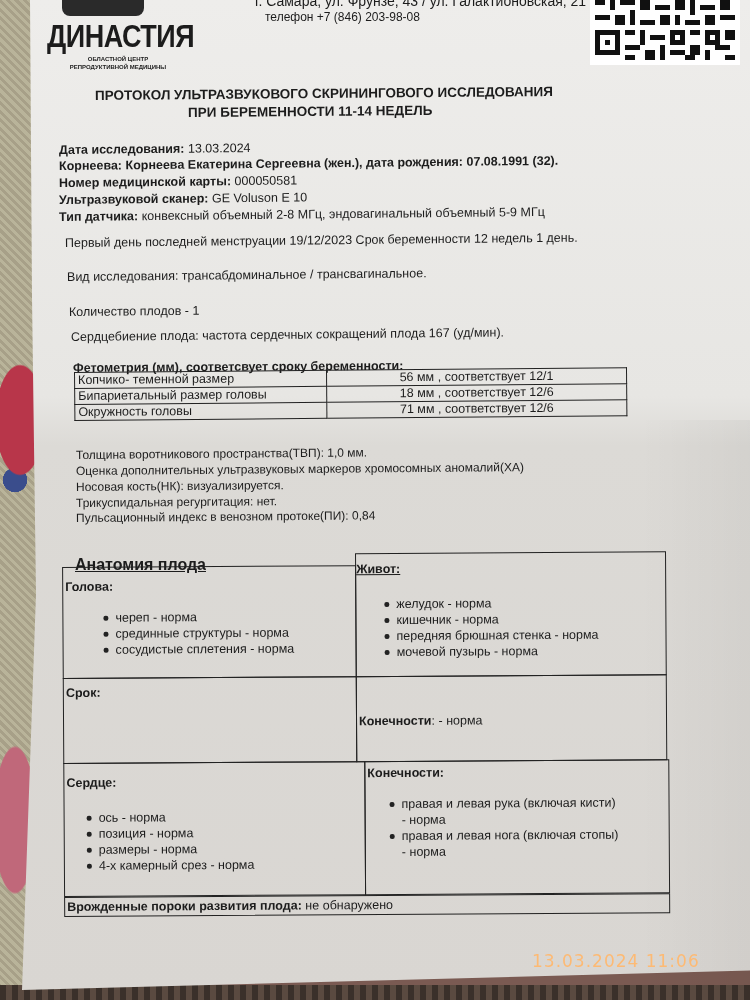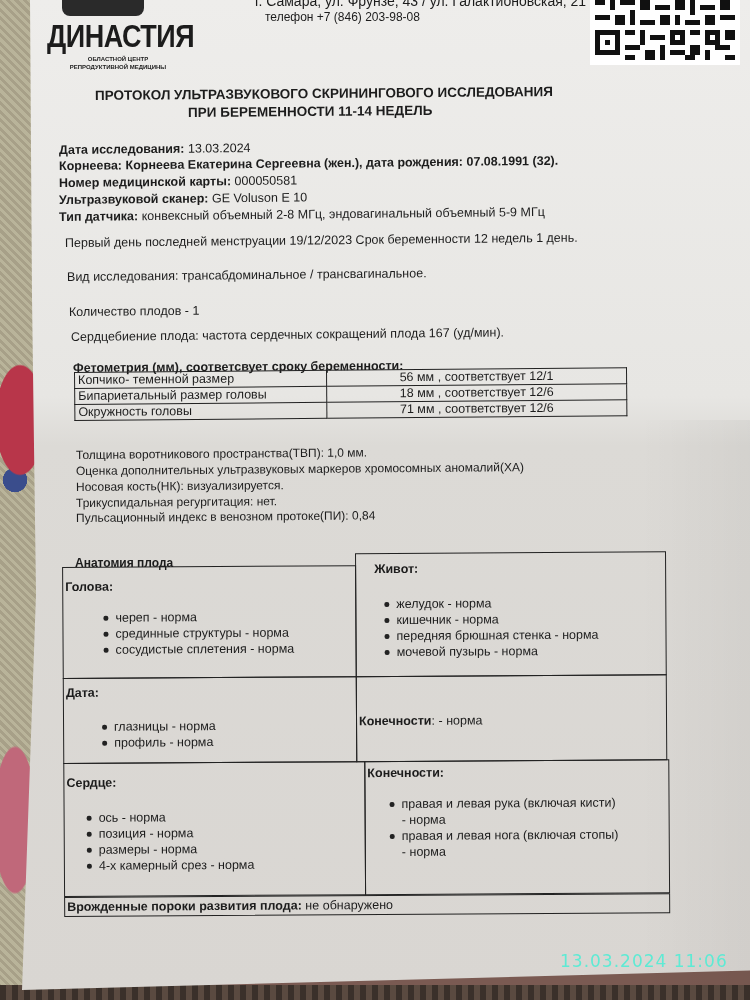--- a/index.html
+++ b/index.html
@@ -25,31 +25,31 @@
   .title{left:95px;top:88px;font-size:13.5px;font-weight:bold;transform:rotate(-0.5deg);transform-origin:left;}
   .title2{left:188px;top:105px;font-size:13.5px;font-weight:bold;transform:rotate(-0.5deg);transform-origin:left;}
   .info{left:59px;font-size:12.5px;transform:rotate(-0.6deg);transform-origin:left;}
   .info b{font-weight:bold;}
   .line{font-size:12.5px;transform:rotate(-0.6deg);transform-origin:left;}
   .feto-title{left:73px;top:361px;font-size:12.5px;font-weight:bold;transform:rotate(-0.4deg);transform-origin:left;}
   table.feto{position:absolute;left:74px;top:372px;width:553px;border-collapse:collapse;transform:rotate(-0.5deg);transform-origin:left top;font-size:12.5px;}
   table.feto td{border:1.5px solid #222;padding:0 3px;height:15px;line-height:15px;}
   table.feto td.v{text-align:center;}
   .params{left:76px;font-size:12px;transform:rotate(-0.5deg);transform-origin:left;}
-  .anat-title{left:75px;top:556px;font-size:12px;font-weight:bold;}
+  .anat-title{left:75px;top:556px;font-size:16px;font-weight:bold;text-decoration:underline;}
   .anat{position:absolute;left:62px;top:553px;width:605px;height:366px;transform:rotate(-0.35deg);transform-origin:left top;}
   .cell{position:absolute;border:1.3px solid #222;box-sizing:border-box;font-size:12.5px;}
   .cell .h{position:absolute;font-weight:bold;}
   .cell ul{list-style:none;margin:0;padding:0;position:absolute;}
   .cell li{position:relative;padding-left:14px;line-height:16px;}
   .cell li::before{content:"";position:absolute;left:2px;top:6px;width:4.5px;height:4.5px;border-radius:50%;background:#222;}
   .cell li .cont{display:block;padding-left:0;}
   .defects{position:absolute;left:0;top:344px;width:580px;font-size:12.5px;border:1.3px solid #222;border-top:1.3px solid #222;height:20px;line-height:18px;padding-left:2px;box-sizing:border-box;}
   .fold{position:absolute;left:640px;top:420px;width:110px;height:570px;background:linear-gradient(90deg,rgba(0,0,0,0) 0,rgba(0,0,0,0.04) 100%);}
-  .stamp{position:absolute;left:560px;top:951px;font-size:17px;color:#5eead4;letter-spacing:1px;font-family:"DejaVu Sans",sans-serif;}
+  .stamp{position:absolute;left:532px;top:951px;font-size:17px;color:#fdba74;letter-spacing:1px;font-family:"DejaVu Sans",sans-serif;}
 </style>
 </head>
 <body>
 
 <div class="fabric"></div>
 <div class="fabric-bottom"></div>
 <div class="paper"></div>
 <div class="fold"></div>
 
 <div class="layer">
@@ -154,35 +154,31 @@
     <div class="cell" style="left:0;top:14px;width:294px;height:112px;">
       <div class="h" style="left:2px;top:12px;">Голова:</div>
       <ul style="left:38px;top:42px;">
         <li>череп - норма</li>
         <li>срединные структуры - норма</li>
         <li> сосудистые сплетения - норма</li>
       </ul>
     </div>
 
     <div class="cell" style="left:293px;top:2px;width:311px;height:124px;">
-      <div class="h" style="left:18px;top:8px;">Живот:</div>
+      <div class="h" style="left:0;top:8px;text-decoration:underline;">Живот:</div>
       <ul style="left:26px;top:42px;">
         <li>желудок - норма</li>
         <li>кишечник - норма</li>
         <li>передняя брюшная стенка - норма</li>
         <li>мочевой пузырь - норма</li>
       </ul>
     </div>
 
     <div class="cell" style="left:0;top:125px;width:294px;height:86px;">
-      <div class="h" style="left:2px;top:7px;">Дата:</div>
-      <ul style="left:36px;top:40px;">
-        <li>глазницы - норма</li>
-        <li> профиль - норма</li>
-      </ul>
+      <div class="h" style="left:2px;top:7px;">Срок:</div>
     </div>
 
     <div class="cell" style="left:293px;top:125px;width:311px;height:86px;">
       <div class="abs" style="left:2px;top:37px;"><b>Конечности</b><span>: - норма</span></div>
     </div>
 
     <div class="cell" style="left:0;top:210px;width:302px;height:134px;">
       <div class="h" style="left:2px;top:12px;">Сердце:</div>
       <ul style="left:20px;top:46px;">
         <li>ось - норма</li>

